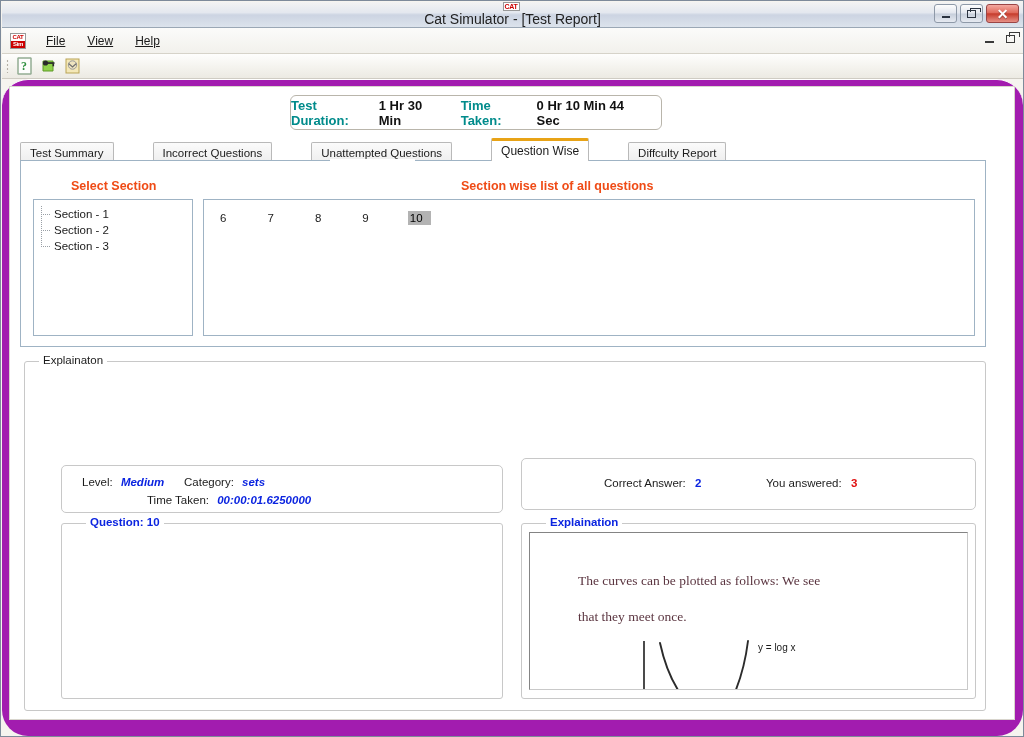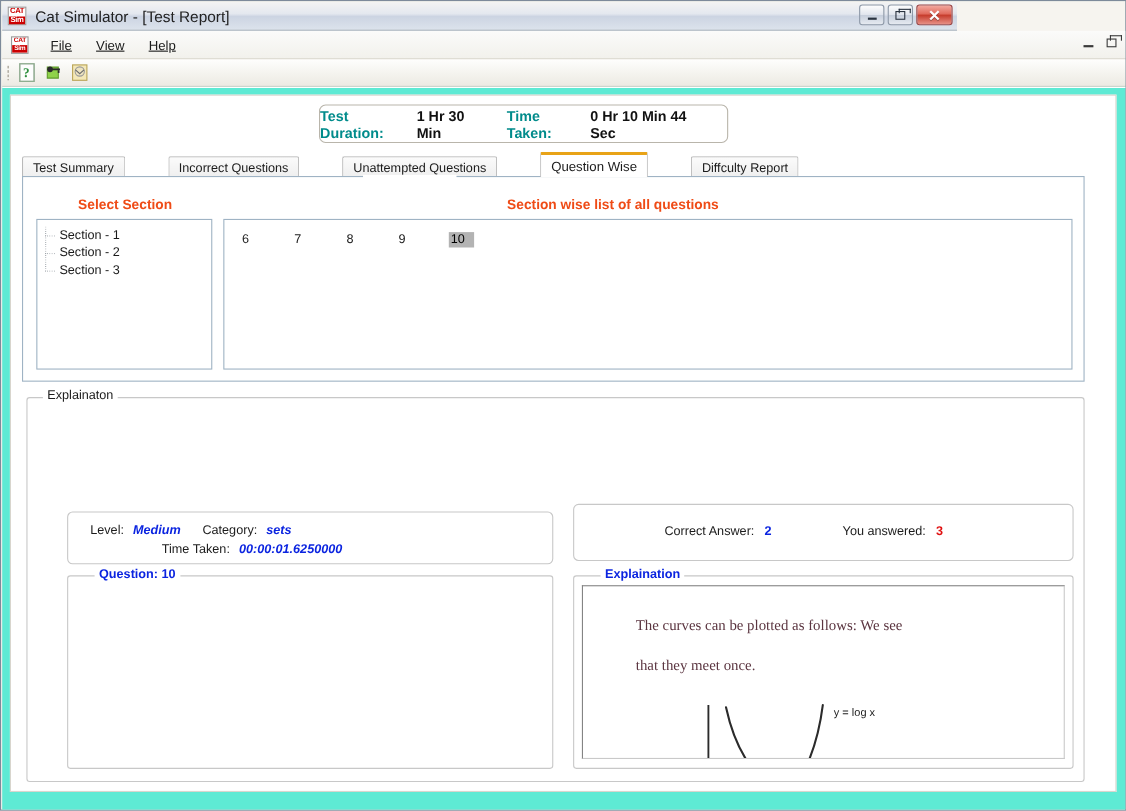--- a/index.html
+++ b/index.html
@@ -15,24 +15,24 @@
   #app-window {
     position: absolute; left: 0; top: 0;
     width: 1024px; height: 737px;
     background: #f6f4ef;
     border: 1px solid #7d8a9a;
   }
 
   
   #title-bar {
     position: absolute; left: 1px; top: 1px;
-    width: 868px; height: 26px;
+    width: 1021px; height: 26px;
     background: linear-gradient(to bottom, #f3f3f3 0%, #e4e8ef 42%, #ccd4e2 52%, #dce3ec 100%);
     border-bottom: 1px solid #9aa7b5;
-    display: flex; align-items: center;
+    display: flex; align-items: center; flex-direction: column;
   }
   #app-logo {
     width: 17px; height: 17px; margin-left: 5px; margin-right: 8px;
     background: #ffffff; border: 1px solid #999;
     display: flex; flex-direction: column; overflow: hidden;
   }
   #app-logo .l1 {
     flex: 1; font-size: 7px; line-height: 8px; font-weight: bold;
     color: #cc0000; text-align: center; letter-spacing: -0.3px;
     font-family: "Liberation Sans", sans-serif;
@@ -105,22 +105,23 @@
   .tool-btn {
     width: 22px; height: 20px; margin-right: 2px;
     display: flex; align-items: center; justify-content: center;
     cursor: default;
   }
 
   
   #client-area {
     position: absolute; left: 1px; top: 78px;
     width: 1021px; height: 657px;
-    background: #5eead4;
+    background: #a21caf;
     border-top: 1px solid #ffffff;
+    border-radius: 26px;
   }
   #client-inner {
     position: absolute; left: 7px; top: 6px;
     width: 1006px; height: 634px;
     background: #ffffff;
     border: 1px solid #d8d5cd;
     box-shadow: inset 0 0 0 1px #ffffff;
   }
 
   
@@ -270,21 +271,21 @@
   }
   #question-text {
     position: absolute; left: 6px; top: 108px; right: 10px;
     font-size: 11.2px; line-height: 13px; color: #1b1b1b;
     font-family: "Liberation Sans", sans-serif;
   }
   #question-text sub { font-size: 8px; }
   #question-text sup { font-size: 8px; }
 
   #explanation-text {
-    position: absolute; left: 48px; top: 18px; right: 10px;
+    position: absolute; left: 48px; top: 30px; right: 10px;
     font-size: 13.5px; line-height: 36px; color: #5b3540;
     font-family: "Liberation Serif", serif;
   }
   #explanation-figure {
     position: absolute; left: 68px; top: 100px;
     width: 250px; height: 120px;
   }
 </style>
 </head>
 <body>

